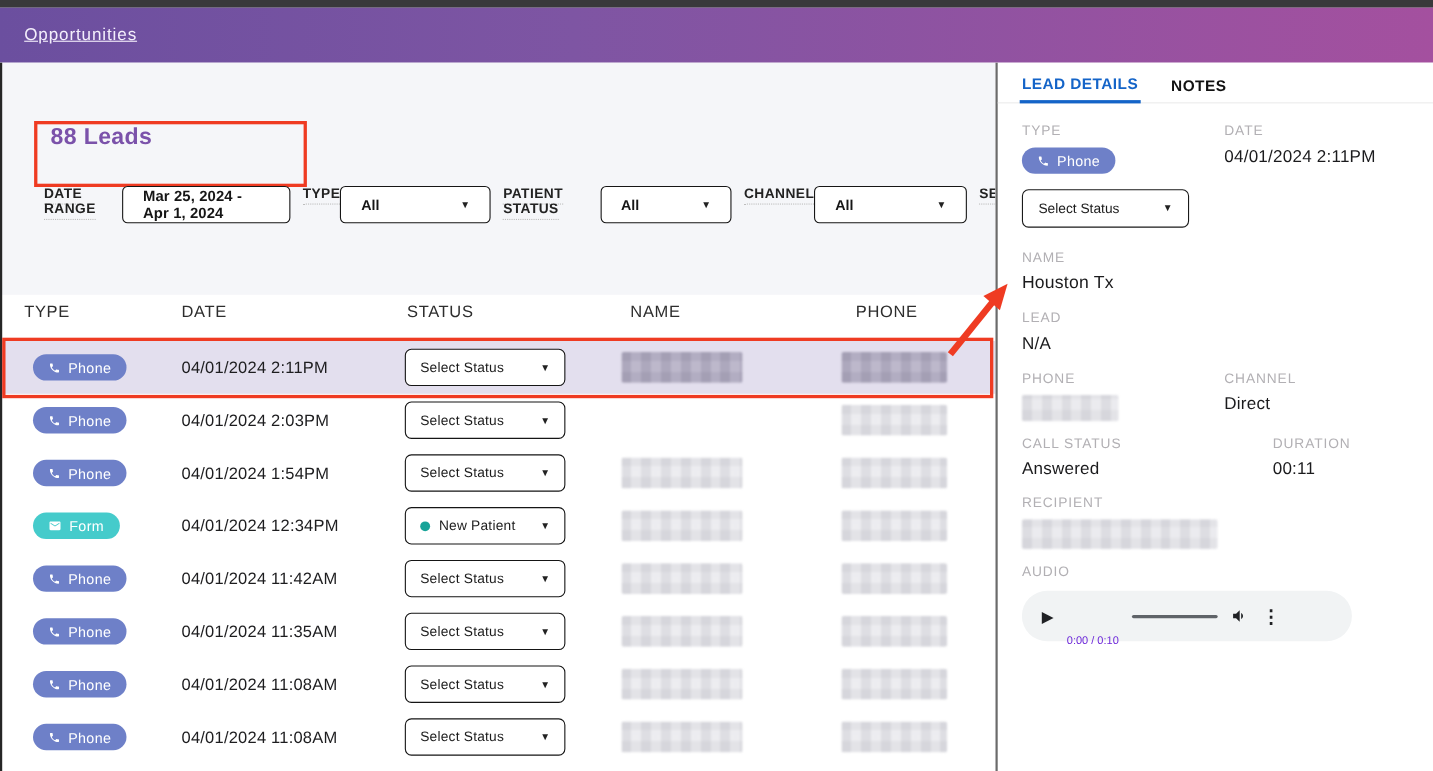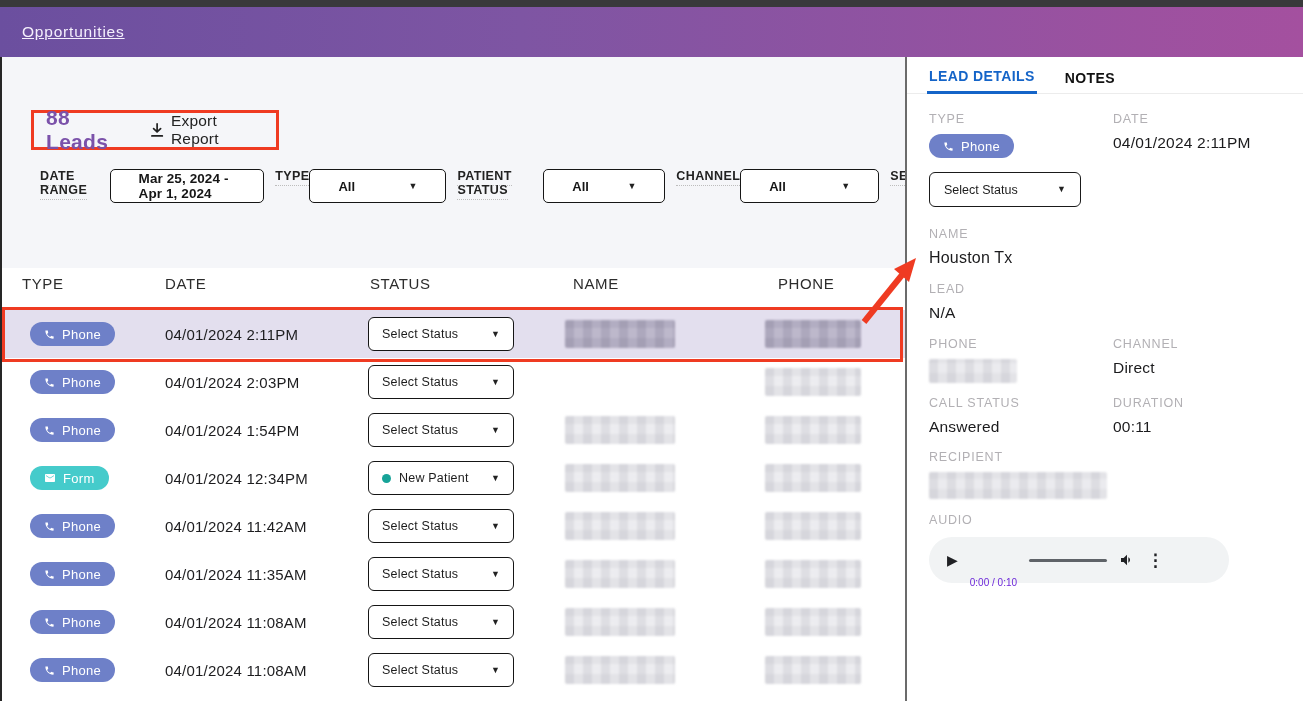--- a/index.html
+++ b/index.html
@@ -12,32 +12,32 @@
             background:linear-gradient(90deg,#6b4f9f 0%,#7e55a3 40%,#a4509f 100%);
             display:flex; align-items:center; padding-left:22px; }
   .appbar a { color:#f4effc; font-size:15.5px; letter-spacing:.8px; text-decoration:underline; cursor:pointer; }
 
   
   .content { position:absolute; left:0; top:57px; width:905px; height:644px;
              background:#f5f6f9; overflow:hidden; }
   .table-bg { position:absolute; left:0; top:211px; width:905px; height:433px; background:#fff; }
   .left-border { position:absolute; left:0; top:57px; width:2px; height:644px; background:#262626; z-index:40; }
 
-  .leads-box { position:absolute; left:31px; top:53px; width:248px; height:40px;
-               border:3px solid #ef3b22; display:flex; align-items:center; padding:0 12px; gap:16px; }
+  .leads-box { position:absolute; left:31px; top:53px; width:248px; height:60px;
+               border:3px solid #ef3b22; display:flex; align-items:flex-start; padding:0 12px; gap:16px; }
   .leads-count { color:#7b52aa; font-size:21px; font-weight:700; letter-spacing:.3px; }
   .export-btn { display:flex; align-items:center; gap:7px; cursor:pointer; }
   .export-btn span { color:#232323; font-size:15.5px; font-weight:500; letter-spacing:.2px; }
 
   .filters { position:absolute; left:40px; top:112px; display:flex; gap:11px; }
   .fgroup { display:flex; flex-direction:row; }
   .flabel { font-size:12.5px; font-weight:700; color:#222; letter-spacing:.4px; margin-bottom:11px; }
   .flabel i { font-style:normal; border-bottom:1px dotted #bdbdbd; padding-bottom:2px; }
   .fctrl { height:34px; border:1.5px solid #161616; border-radius:5px; background:#fff;
-           display:flex; align-items:center; padding:0 28px; font-size:13px; color:#161616; }
+           display:flex; align-items:center; padding:0 18px; font-size:13px; color:#161616; }
   .fctrl.date { width:177px; font-weight:700; font-size:13.5px; letter-spacing:.1px; }
   .fctrl.select { justify-content:space-between; cursor:pointer; font-weight:600; }
   .fctrl input { border:none; outline:none; width:100%; font-size:14px; color:#14532d;
                  font-family:"Liberation Sans",sans-serif; background:transparent; }
   .fctrl input::placeholder { color:#9a9a9a; }
   .w137{width:137px;} .w139{width:139px;} .w160{width:160px;}
   .add-filter { width:92px; height:34px; margin-top:27px; border:1.5px solid #161616; border-radius:5px;
                 background:#fff; font-weight:700; font-size:14px; color:#161616;
                 display:flex; align-items:center; justify-content:center; cursor:pointer;
                 font-family:"Liberation Sans",sans-serif; }
@@ -124,26 +124,20 @@
 
 <div class="appbar">
   <a>Opportunities</a>
 </div>
 
 <div class="content">
   <div class="table-bg"></div>
 
   <div class="leads-box">
     <span class="leads-count">88 Leads</span>
-    <span class="export-btn">
-      <svg width="15" height="16" viewBox="0 0 15 16" fill="none" stroke="#222" stroke-width="1.8" stroke-linecap="round" stroke-linejoin="round">
-          <path d="M7.5 1.5v8.5M3.8 6.6L7.5 10l3.7-3.4M2 14.2h11"></path>
-        </svg>
-      <span>Export Report</span>
-    </span>
   </div>
 
   <div class="filters">
     <div class="fgroup">
       <span class="flabel"><i>DATE RANGE</i></span>
       <div class="fctrl date">
         <span>Mar 25, 2024 - Apr 1, 2024</span>
       </div>
     </div>
     <div class="fgroup">
@@ -375,21 +369,21 @@
       <div>
         <div class="plabel">PHONE</div>
         <span class="p-blur" style="width:88px;height:24px;margin-top:2px;"></span>
       </div>
       <div>
         <div class="plabel">CHANNEL</div>
         <div class="pvalue">Direct</div>
       </div>
     </div>
 
-    <div class="frow" style="margin-top:13px;">
+    <div class="frow" style="margin-top:13px;gap:44px;">
       <div>
         <div class="plabel">CALL STATUS</div>
         <div class="pvalue">Answered</div>
       </div>
       <div>
         <div class="plabel">DURATION</div>
         <div class="pvalue">00:11</div>
       </div>
     </div>
 

